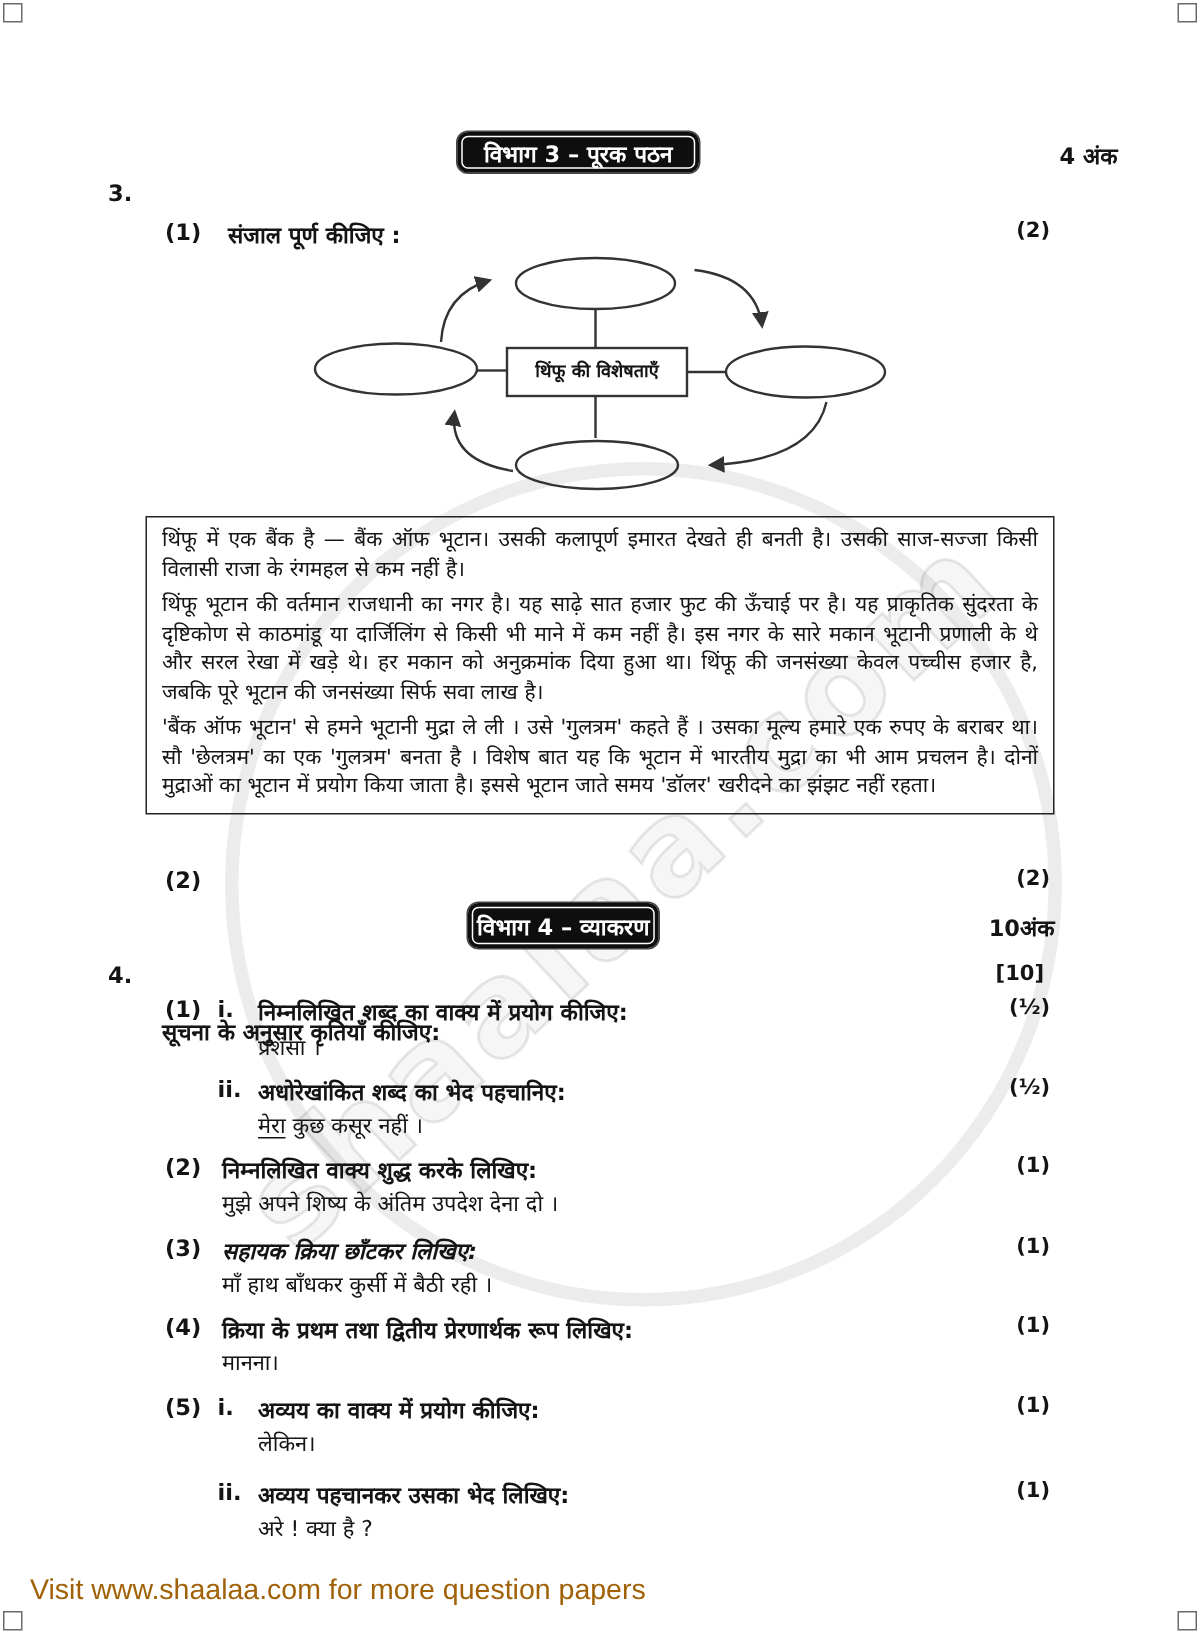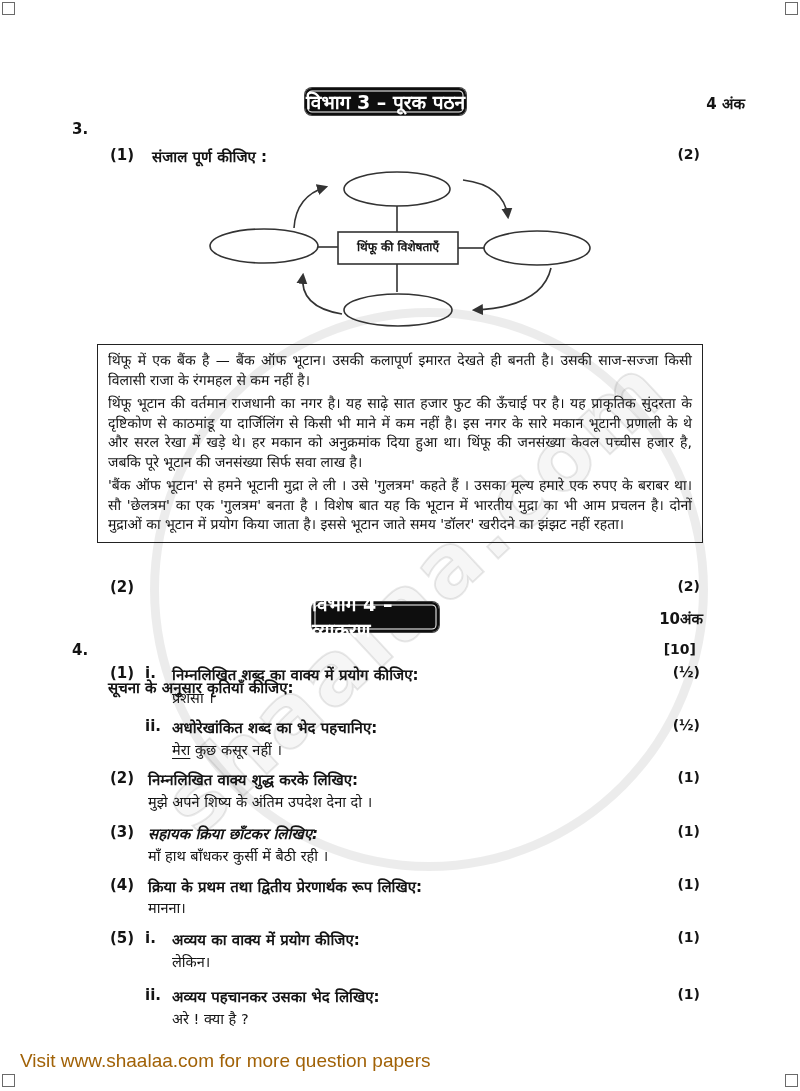--- a/index.html
+++ b/index.html
@@ -12,21 +12,21 @@
   .ans { font-size:14.5px; font-weight:normal; }
   .marks { font-size:14px; font-weight:bold; }
 
   
   .corner { position:absolute; width:11px; height:11px; border:1.5px solid #6a6a6a; background:#fff; }
 
   
   .badge {
     position:absolute; background:#0e0e0e; color:#ffffff;
     display:flex; align-items:center; justify-content:center;
-    font-size:19px; font-weight:bold; border-radius:7px;
+    font-size:15px; font-weight:bold; border-radius:7px;
     box-shadow: inset 0 0 0 2.5px #0e0e0e, inset 0 0 0 3.5px #ffffff, 0 0 0 1px #444;
   }
 
   
   .wm-ring {
     position:absolute; left:150px; top:308px; width:540px; height:545px;
     border:9px solid rgba(0,0,0,0.075); border-radius:50%; pointer-events:none;
   }
   .wm-text {
     position:absolute; left:75px; top:545px; width:680px; text-align:center;

